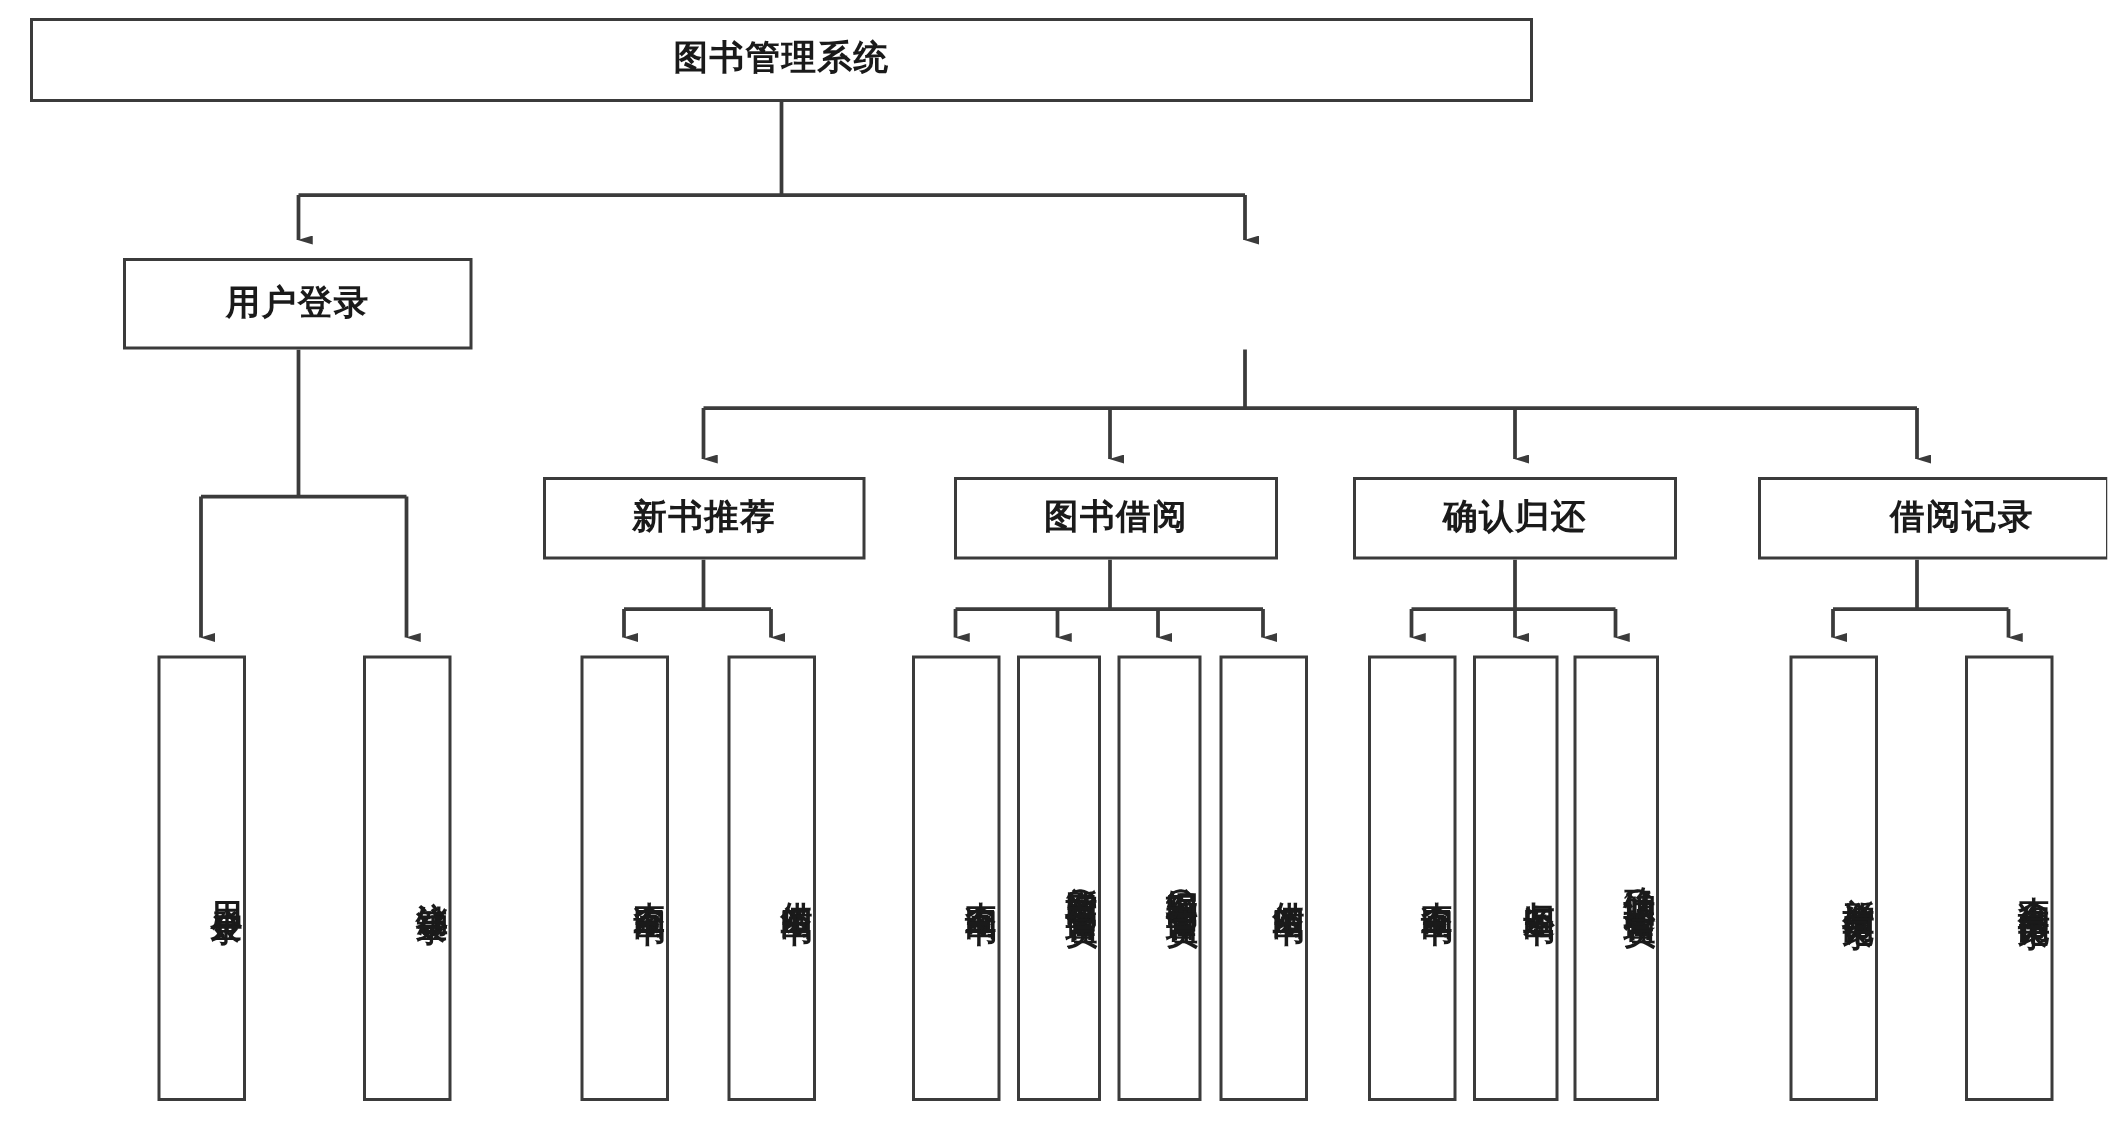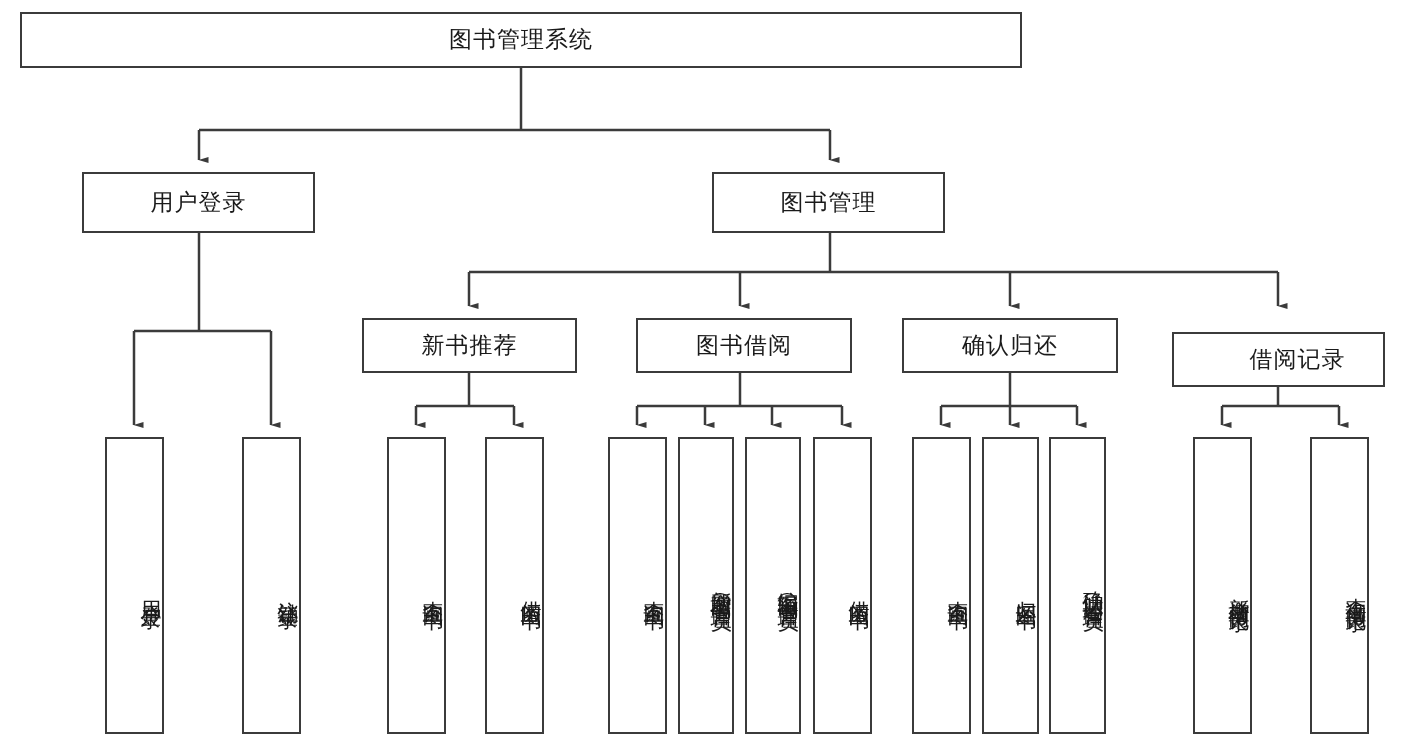--- a/index.html
+++ b/index.html
@@ -40,20 +40,21 @@
     align-items: flex-start;
     justify-content: center;
     padding-top: 8px;
     white-space: nowrap;
   }
   .node.vert.tall-pad {
     padding-top: 4px;
   }
   .node-label {
     display: block;
+    font-weight: bold;
   }
   svg#edges {
     position: absolute;
     left: 0;
     top: 0;
     width: 1405px;
     height: 747px;
     pointer-events: none;
   }
   .watermark {
@@ -119,34 +120,31 @@
     </g>
   </svg>
 
   <div class="node horiz" style="left:20px; top:12px; width:1002px; height:56px;">
     <span class="node-label">图书管理系统</span>
   </div>
 
   <div class="node horiz" style="left:82px; top:172px; width:233px; height:61px;">
     <span class="node-label">用户登录</span>
   </div>
-  <div class="node horiz" style="left:712px; top:172px; width:233px; height:61px;">
-    <span class="node-label">图书管理</span>
-  </div>
 
   <div class="node horiz" style="left:362px; top:318px; width:215px; height:55px;text-align:center;">
     <span class="node-label">新书推荐</span>
   </div>
   <div class="node horiz" style="left:636px; top:318px; width:216px; height:55px;text-align:right;">
     <span class="node-label">图书借阅</span>
   </div>
   <div class="node horiz" style="left:902px; top:318px; width:216px; height:55px;">
     <span class="node-label">确认归还</span>
   </div>
-  <div class="node horiz" style="left:1172px; top:332px; width:213px; height:55px;padding-left:38px;">
+  <div class="node horiz" style="left:1172px; top:318px; width:234px; height:55px;padding-left:38px;">
     <span class="node-label">借阅记录</span>
   </div>
 
   <div class="node vert" style="left:105px; top:437px; width:59px; height:297px;">
     <span class="node-label">用户登录</span>
   </div>
   <div class="node vert" style="left:242px; top:437px; width:59px; height:297px;">
     <span class="node-label">注销登录</span>
   </div>
 

